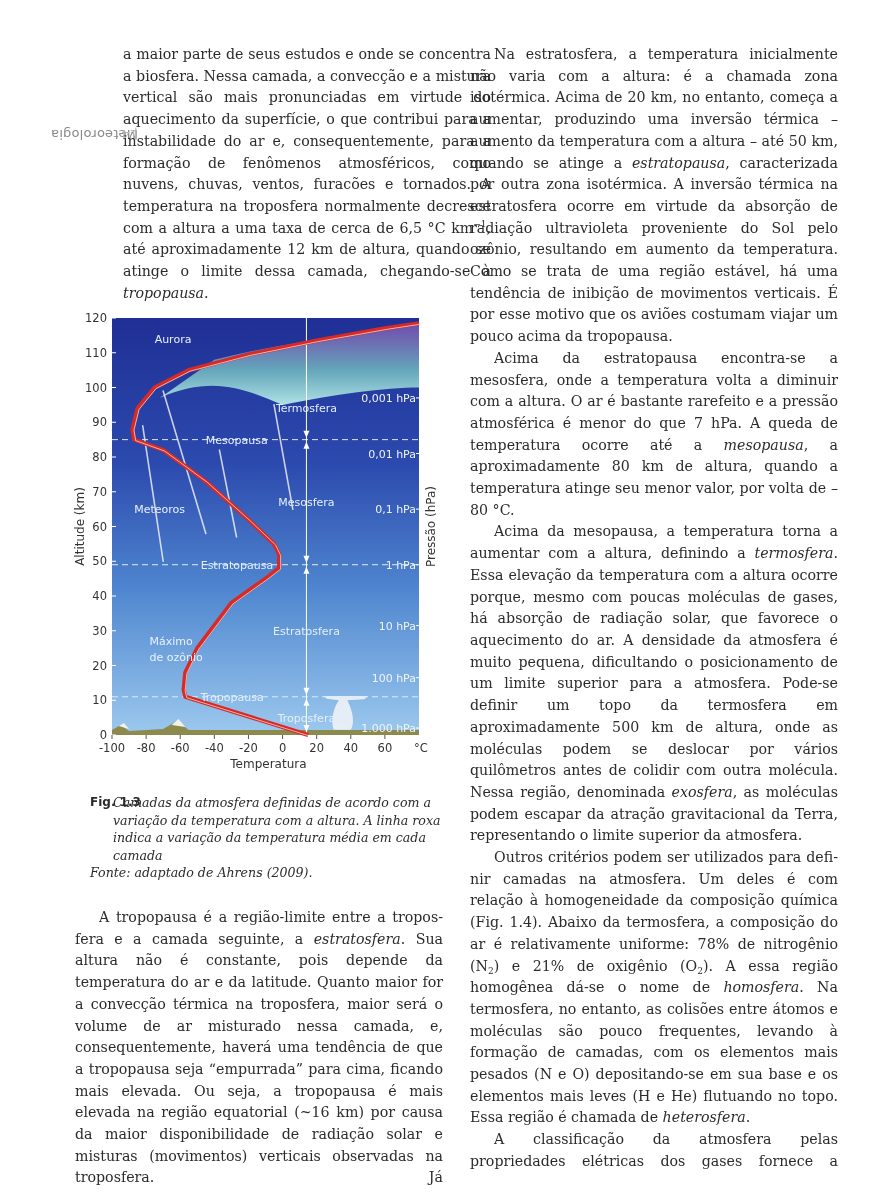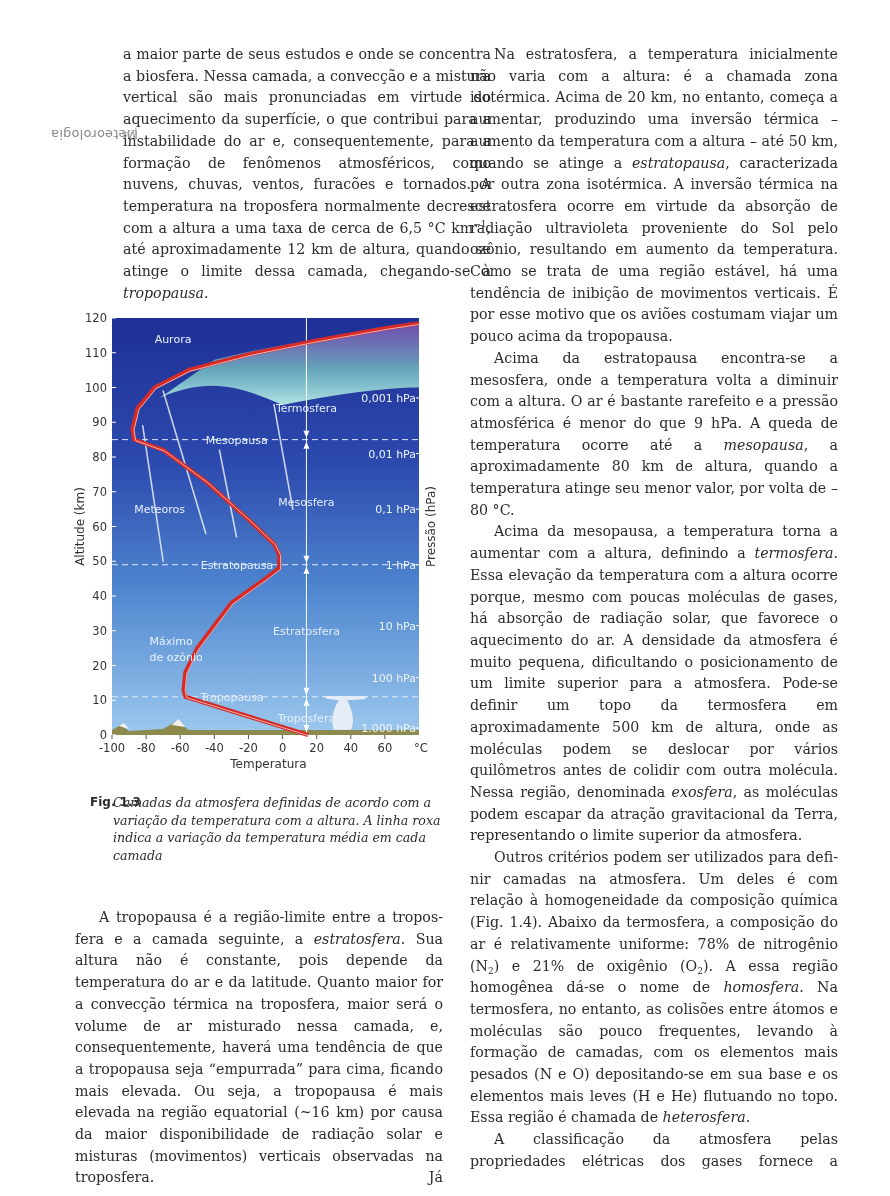--- a/index.html
+++ b/index.html
@@ -164,25 +164,26 @@
         <line x1="246.66666666666666" y1="430" x2="246.66666666666666" y2="434" stroke="#555555" stroke-width="1"></line>
         <line x1="280.77777777777777" y1="430" x2="280.77777777777777" y2="434" stroke="#555555" stroke-width="1"></line>
         <line x1="314.88888888888886" y1="430" x2="314.88888888888886" y2="434" stroke="#555555" stroke-width="1"></line>
       </g>
   </svg>
 </div>
 
 <div class="caption">
   <div class="fig-label">Fig. 1.3</div>
   <div class="fig-text">Camadas da atmosfera definidas de acordo com a variação da temperatura com a altura. A linha roxa indica a variação da temperatura média em cada camada</div>
+  <div class="source">Fonte: adaptado de Ahrens (2009).</div>
 </div>
 
 <div class="col col-left2">
   <p class="indent last"><span>A tropopausa é a região-limite entre a tropos­fera e a camada seguinte, a </span><i>estratosfera</i><span>. Sua altura não é constante, pois depende da temperatura do ar e da latitude. Quanto maior for a convecção térmica na troposfera, maior será o volume de ar misturado nessa camada, e, consequentemente, haverá uma tendência de que a tropopausa seja “empurrada” para cima, ficando mais elevada. Ou seja, a tropopausa é mais elevada na região equatorial (~16 km) por causa da maior disponibilidade de radiação solar e misturas (movimentos) verticais observadas na troposfera. Já</span></p>
 </div>
 
 <div class="col col-right">
   <p class="indent"><span>Na estratosfera, a temperatura inicialmente não varia com a altura: é a chamada zona isotérmica. Acima de 20 km, no entanto, começa a aumentar, produzindo uma inversão térmica – aumento da tem­peratura com a altura – até 50 km, quando se atinge a </span><i>estratopausa</i><span>, caracterizada por outra zona isotérmica. A inversão térmica na estratosfera ocorre em virtude da absorção de radiação ultravioleta proveniente do Sol pelo ozônio, resultando em aumento da tempe­ratura. Como se trata de uma região estável, há uma tendência de inibição de movimentos verticais. É por esse motivo que os aviões costumam viajar um pouco acima da tropopausa.</span></p>
-  <p class="indent"><span>Acima da estratopausa encontra-se a mesosfera, onde a temperatura volta a diminuir com a altura. O ar é bastante rarefeito e a pressão atmosférica é menor do que 9 hPa. A queda de temperatura ocorre até a </span><i>mesopausa</i><span>, a aproximadamente 80 km de altura, quando a temperatura atinge seu menor valor, por volta de –80 °C.</span></p>
+  <p class="indent"><span>Acima da estratopausa encontra-se a mesosfera, onde a temperatura volta a diminuir com a altura. O ar é bastante rarefeito e a pressão atmosférica é menor do que 7 hPa. A queda de temperatura ocorre até a </span><i>mesopausa</i><span>, a aproximadamente 80 km de altura, quando a temperatura atinge seu menor valor, por volta de –80 °C.</span></p>
   <p class="indent"><span>Acima da mesopausa, a temperatura torna a aumentar com a altura, definindo a </span><i>termosfera</i><span>. Essa elevação da temperatura com a altura ocorre porque, mesmo com poucas moléculas de gases, há absorção de radiação solar, que favorece o aquecimento do ar. A densidade da atmosfera é muito pequena, dificul­tando o posicionamento de um limite superior para a atmosfera. Pode-se definir um topo da termosfera em aproximadamente 500 km de altura, onde as molécu­las podem se deslocar por vários quilômetros antes de colidir com outra molécula. Nessa região, denomi­nada </span><i>exosfera</i><span>, as moléculas podem escapar da atração gravitacional da Terra, representando o limite supe­rior da atmosfera.</span></p>
   <p class="indent"><span>Outros critérios podem ser utilizados para defi­nir camadas na atmosfera. Um deles é com relação à homogeneidade da composição química (Fig. 1.4). Abaixo da termosfera, a composição do ar é relati­vamente uniforme: 78% de nitrogênio (N</span><sub>2</sub><span>) e 21% de oxigênio (O</span><sub>2</sub><span>). A essa região homogênea dá-se o nome de </span><i>homosfera</i><span>. Na termosfera, no entanto, as colisões entre átomos e moléculas são pouco frequentes, levando à formação de camadas, com os elemen­tos mais pesados (N e O) depositando-se em sua base e os elementos mais leves (H e He) flutuando no topo. Essa região é chamada de </span><i>heterosfera</i><span>.</span></p>
   <p class="indent last"><span>A classificação da atmosfera pelas propriedades elétricas dos gases fornece a </span></p>
 </div>
 
 </body></html>

